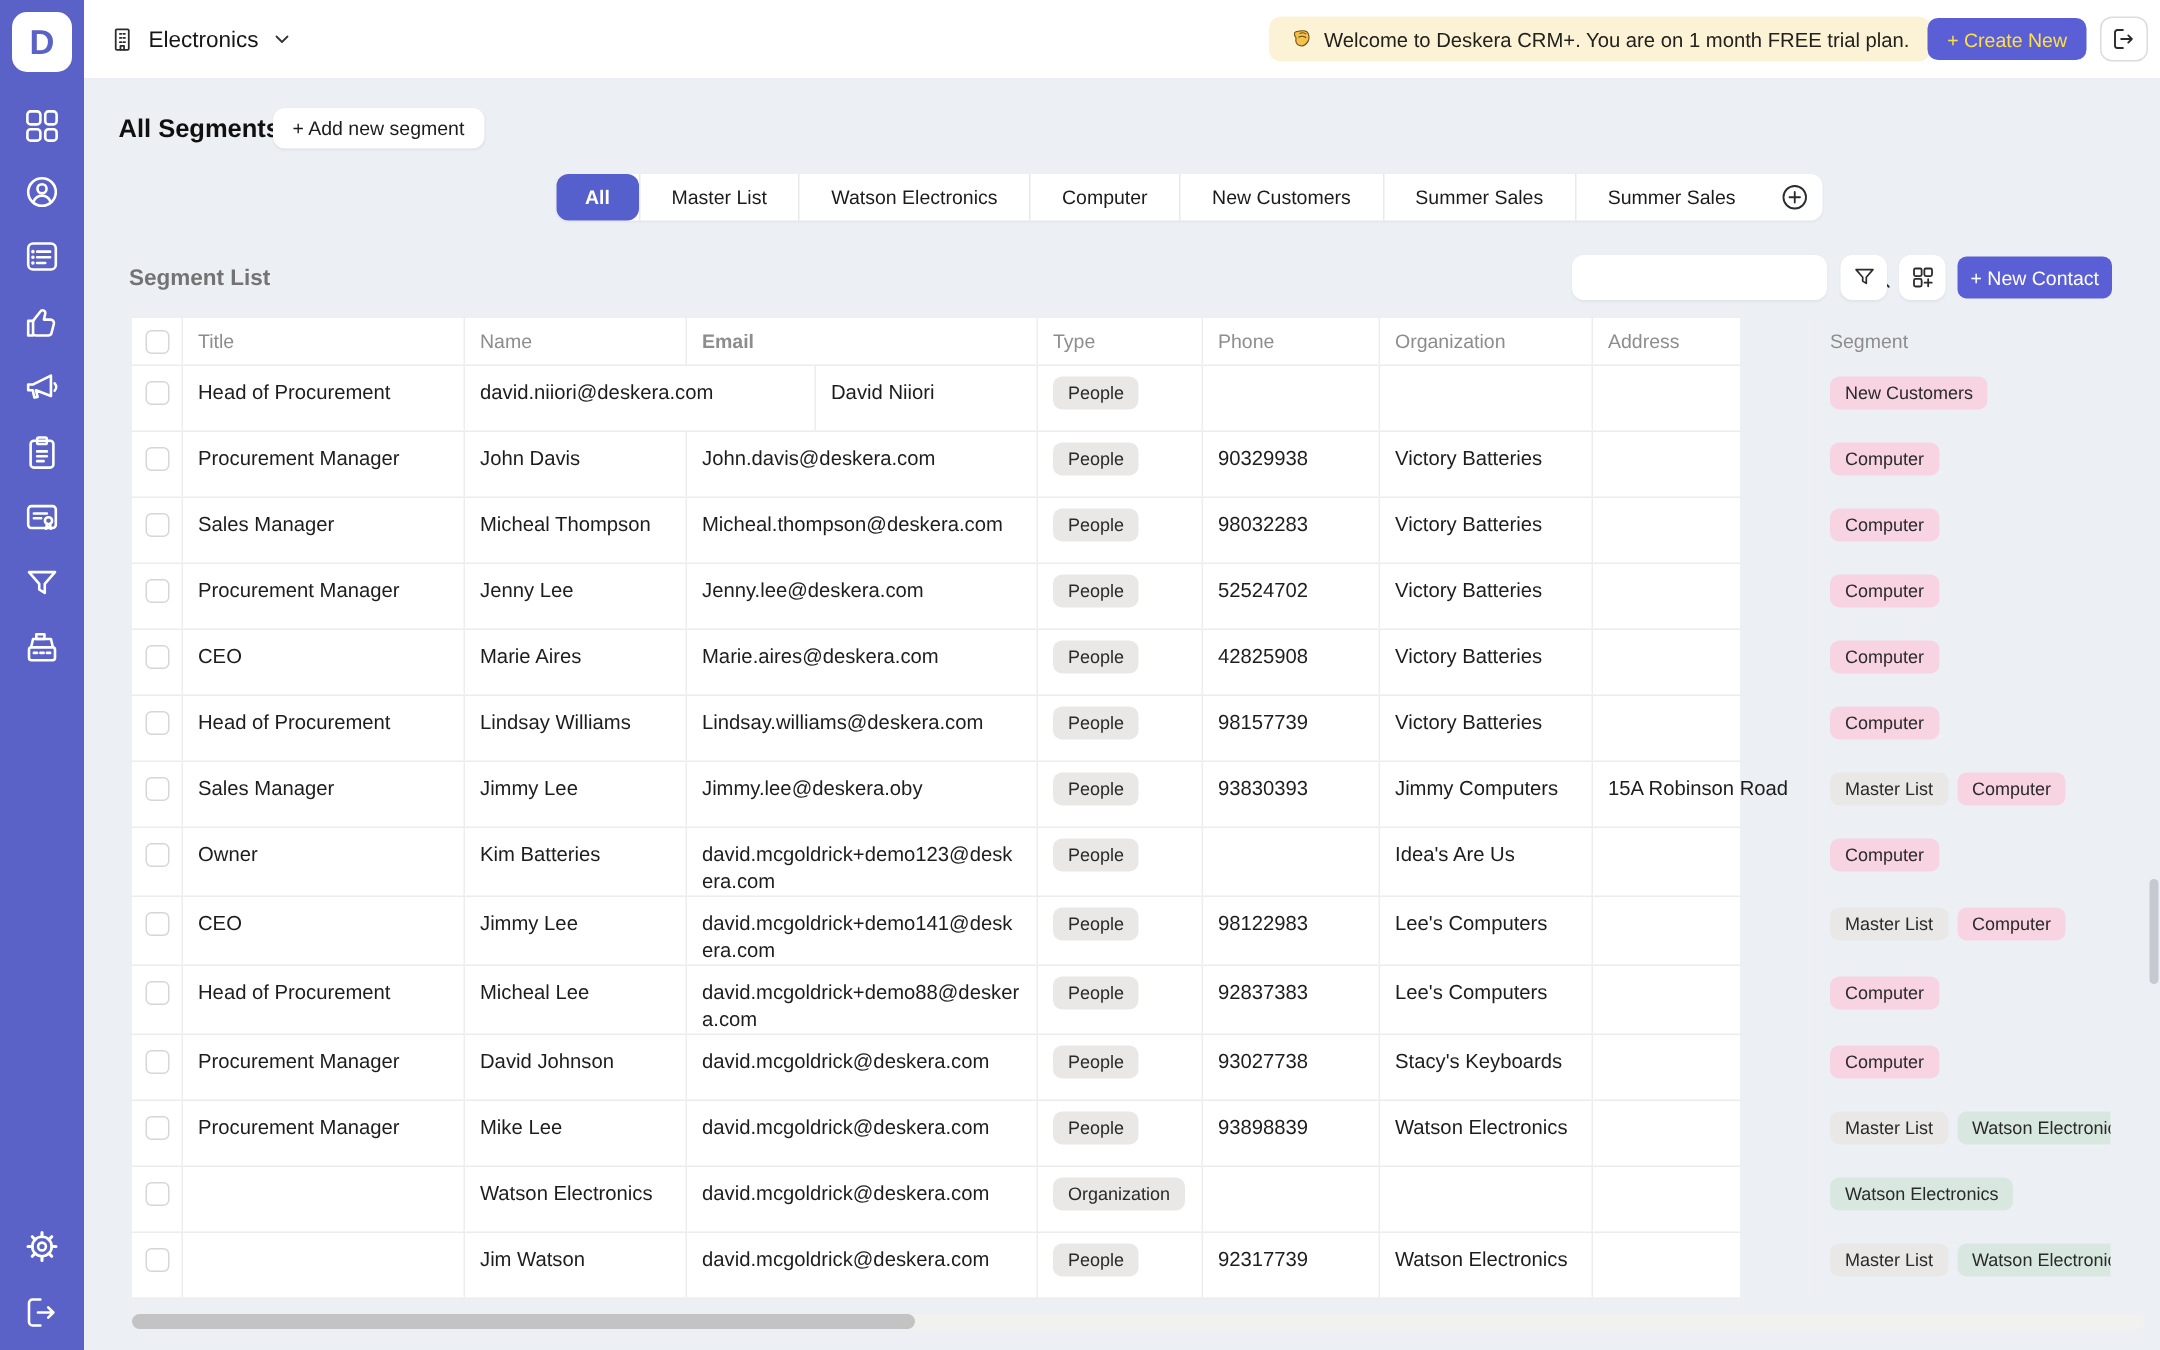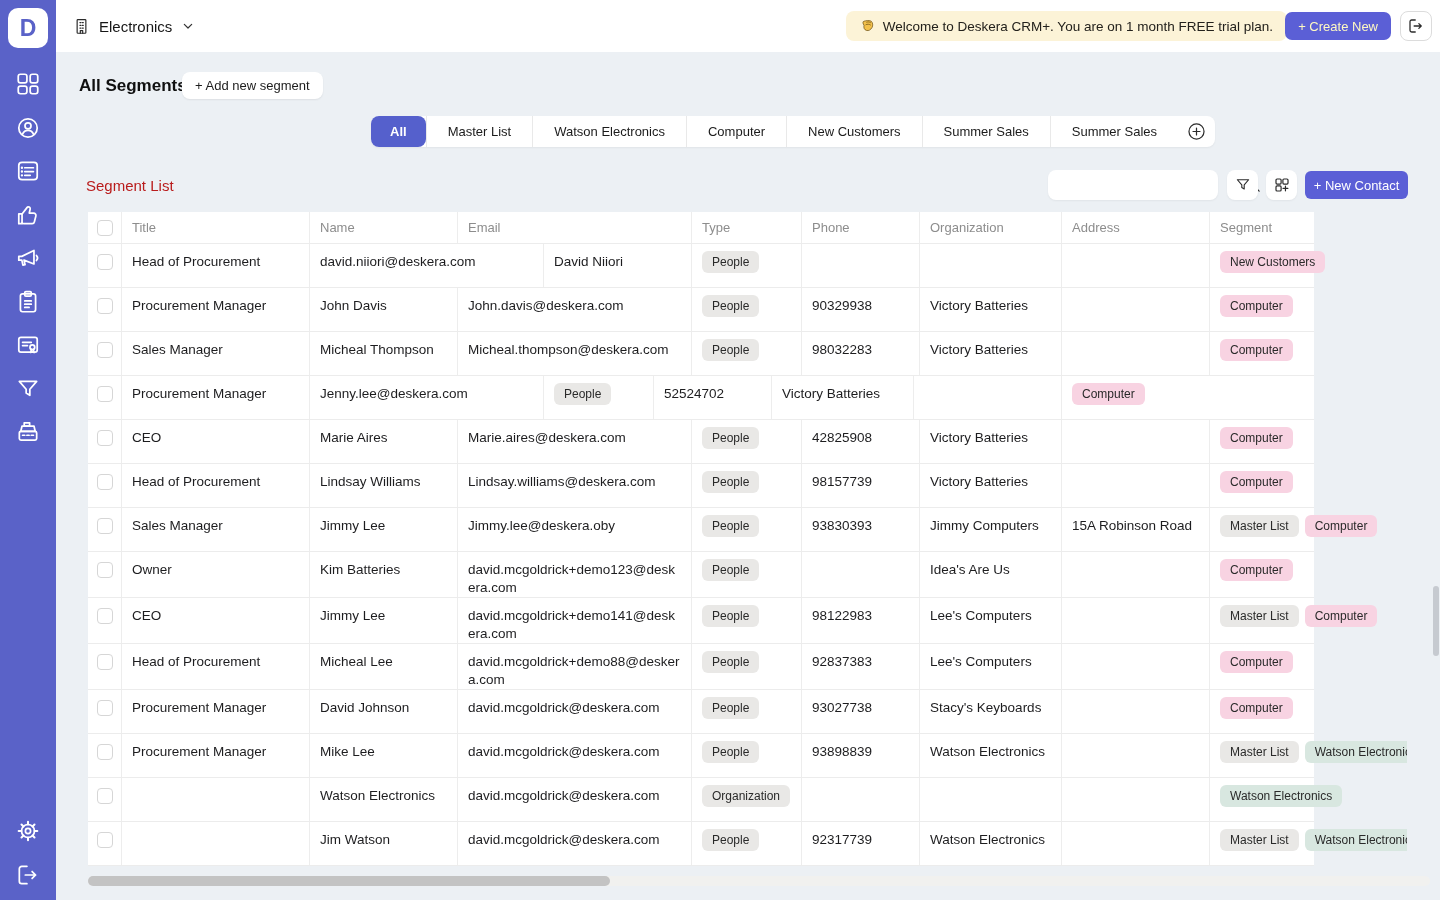--- a/index.html
+++ b/index.html
@@ -19,21 +19,21 @@
   .topbar { position:absolute; left:56px; top:0; width:1384px; height:52px; background:#ffffff; }
   .workspace { position:absolute; left:16px; top:0; height:52px; display:flex; align-items:center; gap:8px; cursor:pointer; }
   .workspace .bicon { width:19px; height:19px; color:#2b2b2b; }
   .workspace .bicon svg { width:100%; height:100%; }
   .workspace-name { font-size:15px; color:#161616; }
   .workspace .chev { width:16px; height:16px; color:#333; }
   .workspace .chev svg { width:100%; height:100%; }
   .banner { position:absolute; right:153px; top:11px; height:30px; background:#fcf3d7; border-radius:8px;
             display:flex; align-items:center; gap:7px; padding:0 14px; font-size:13.5px; color:#23211c; white-space:nowrap; }
   .banner .hand { width:16px; height:16px; }
-  .btn-create { position:absolute; right:49px; top:12px; height:28px; padding:0 13px; background:#5b5fd6; color:#fef9c3;
+  .btn-create { position:absolute; right:49px; top:12px; height:28px; padding:0 13px; background:#5b5fd6; color:#fde047;
                 border:none; border-radius:7px; font-size:13px; font-family:inherit; cursor:pointer; }
   .btn-logout-top { position:absolute; right:8px; top:11px; width:32px; height:30px; background:#fff;
                     border:1px solid #dcdcdc; border-radius:8px; display:flex; align-items:center; justify-content:center; cursor:pointer; }
   .btn-logout-top svg { width:18px; height:18px; color:#2b2b2b; }
 
   
   .all-segments-title { position:absolute; left:79px; top:76px; font-size:17px; font-weight:bold; color:#101010; }
   .btn-add-segment { position:absolute; left:182px; top:72px; height:27px; padding:0 13px; background:#fff; border:none;
                      border-radius:8px; font-size:13px; font-family:inherit; color:#1c1c1c; cursor:pointer;
                      box-shadow:0 1px 2px rgba(0,0,0,.07); }
@@ -44,38 +44,38 @@
   .tabs { display:flex; }
   .tab { border:none; background:transparent; font-family:inherit; font-size:13px; color:#1b1b1b; padding:0 21px;
          border-left:1px solid #e9e9e9; cursor:pointer; white-space:nowrap; }
   .tab:first-child { border-left:none; }
   .tab.active { background:#5560cc; color:#fff; font-weight:bold; border-radius:8px; border-left:none; padding:0 19px; }
   .tab-add { border:none; background:transparent; width:37px; display:flex; align-items:center; justify-content:center;
              cursor:pointer; color:#2b2b2b; }
   .tab-add svg { width:21px; height:21px; }
 
   
-  .list-title { position:absolute; left:86px; top:177px; font-size:15px; font-weight:normal; color:#b91c1c; }
+  .list-title { position:absolute; left:86px; top:177px; font-size:15px; font-weight:bold; color:#737373; }
   .search-group { position:absolute; left:1048px; top:170px; width:170px; height:30px; background:#fff; border-radius:8px;
                   display:flex; box-shadow:0 1px 2px rgba(0,0,0,.05); }
   .search-input { flex:1; border:none; outline:none; background:transparent; padding:0 10px; font-size:13px; font-family:inherit; }
   .search-btn { width:32px; border:none; background:transparent; border-left:1px solid #ededed; display:flex;
                 align-items:center; justify-content:center; cursor:pointer; color:#2b2b2b; }
   .search-btn svg { width:17px; height:17px; }
   .tool-btn { position:absolute; top:170px; width:31px; height:30px; background:#fff; border:none; border-radius:8px;
               display:flex; align-items:center; justify-content:center; cursor:pointer; color:#2b2b2b;
               box-shadow:0 1px 2px rgba(0,0,0,.05); }
   .tool-btn svg { width:18px; height:18px; }
   #filter-btn { left:1227px; }
   #grid-btn { left:1266px; }
   .btn-new-contact { position:absolute; left:1305px; top:171px; width:103px; height:28px; background:#5b5fd6; color:#fff;
                      border:none; border-radius:6px; font-size:13px; font-family:inherit; cursor:pointer; }
 
   
-  .table { position:absolute; left:88px; top:212px; width:1226px; background:#1d4ed8; }
+  .table { position:absolute; left:88px; top:212px; width:1072px; background:#1d4ed8; }
   .t-row, .t-head { display:flex; align-items:stretch; border-bottom:1px solid #ececec; background:#fff; }
   .t-head { height:32px; }
   .cell { flex:none; border-right:1px solid #ededed; padding:0 0 0 10px; overflow:hidden; }
   .cell:last-child { border-right:none; }
   .hcell { font-size:13px; color:#8d8d8d; line-height:31px; white-space:nowrap; }
   .t-row { min-height:44px; }
   .bcell { font-size:13.5px; color:#1d1d1f; padding-top:9px; padding-right:11px; line-height:18px; }
   .email-cell { word-break:break-all; }
   .cb-cell { display:flex; justify-content:center; padding:0; }
   .t-head .cb-cell { align-items:center; }
@@ -243,21 +243,21 @@
 
 <button class="btn-new-contact">+ New Contact</button>
 
 <div class="table">
   <div class="t-head" id="thead">
       <div class="cell cb-cell" style="width: 34px;">
         <div class="checkbox"></div>
       </div>
       <div class="cell hcell" style="width: 188px;">Title</div>
       <div class="cell hcell" style="width: 148px;">Name</div>
-      <div class="cell hcell" style="width: 234px;">Email</div>
+      <div class="cell hcell" style="width: 234px; font-weight: bold;">Email</div>
       <div class="cell hcell" style="width: 110px;">Type</div>
       <div class="cell hcell" style="width: 118px;">Phone</div>
       <div class="cell hcell" style="width: 142px;">Organization</div>
       <div class="cell hcell" style="width: 148px;">Address</div>
       <div class="cell hcell" style="width: 197px;">Segment</div>
     </div>
   <div id="tbody">
       <div class="t-row">
         <div class="cell cb-cell" style="width: 34px;">
           <div class="checkbox"></div>
@@ -295,20 +295,21 @@
         <div class="cell bcell" style="width: 118px;">98032283</div>
         <div class="cell bcell" style="width: 142px;">Victory Batteries</div>
         <div class="cell bcell" style="width: 148px;"></div>
         <div class="cell chip-cell" style="width: 197px;"><span class="chip chip-pink">Computer</span></div>
       </div>
       <div class="t-row">
         <div class="cell cb-cell" style="width: 34px;">
           <div class="checkbox"></div>
         </div>
         <div class="cell bcell" style="width: 188px;">Procurement Manager</div>
+        <div class="cell bcell" style="width: 148px;">Jenny Lee</div>
         <div class="cell bcell email-cell" style="width: 234px;">Jenny.lee@deskera.com</div>
         <div class="cell chip-cell" style="width: 110px;"><span class="chip chip-grey">People</span></div>
         <div class="cell bcell" style="width: 118px;">52524702</div>
         <div class="cell bcell" style="width: 142px;">Victory Batteries</div>
         <div class="cell bcell" style="width: 148px;"></div>
         <div class="cell chip-cell" style="width: 197px;"><span class="chip chip-pink">Computer</span></div>
       </div>
       <div class="t-row">
         <div class="cell cb-cell" style="width: 34px;">
           <div class="checkbox"></div>

